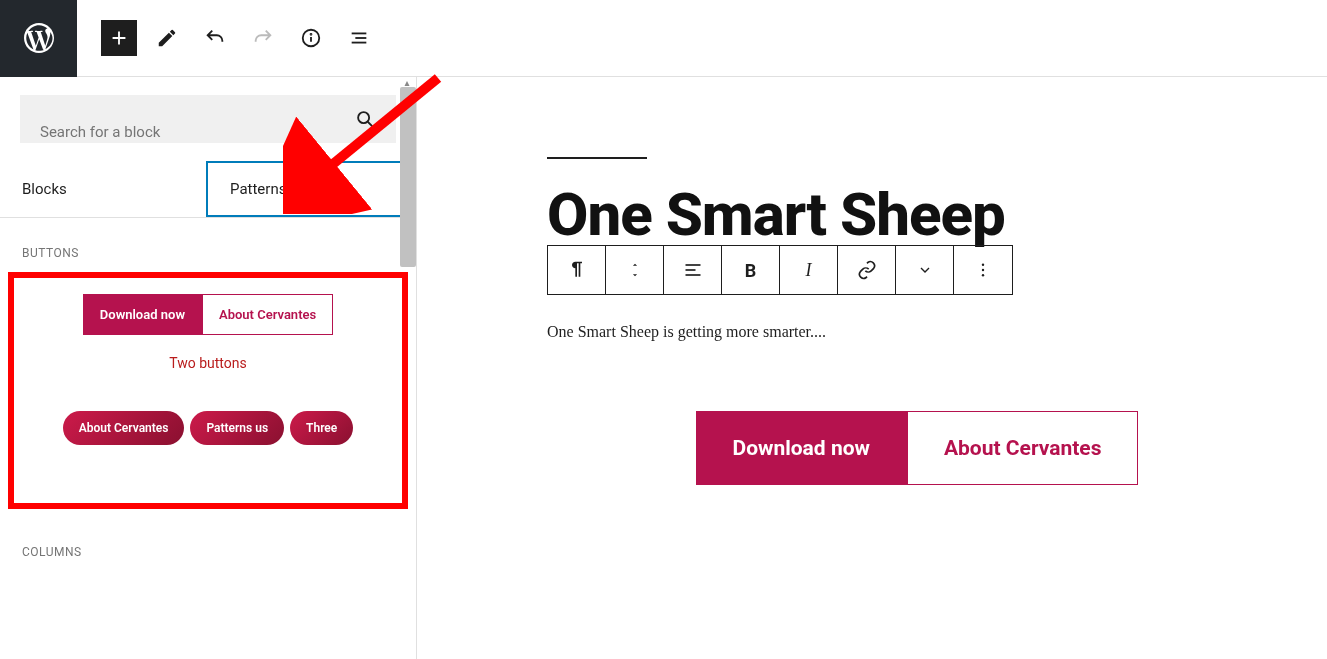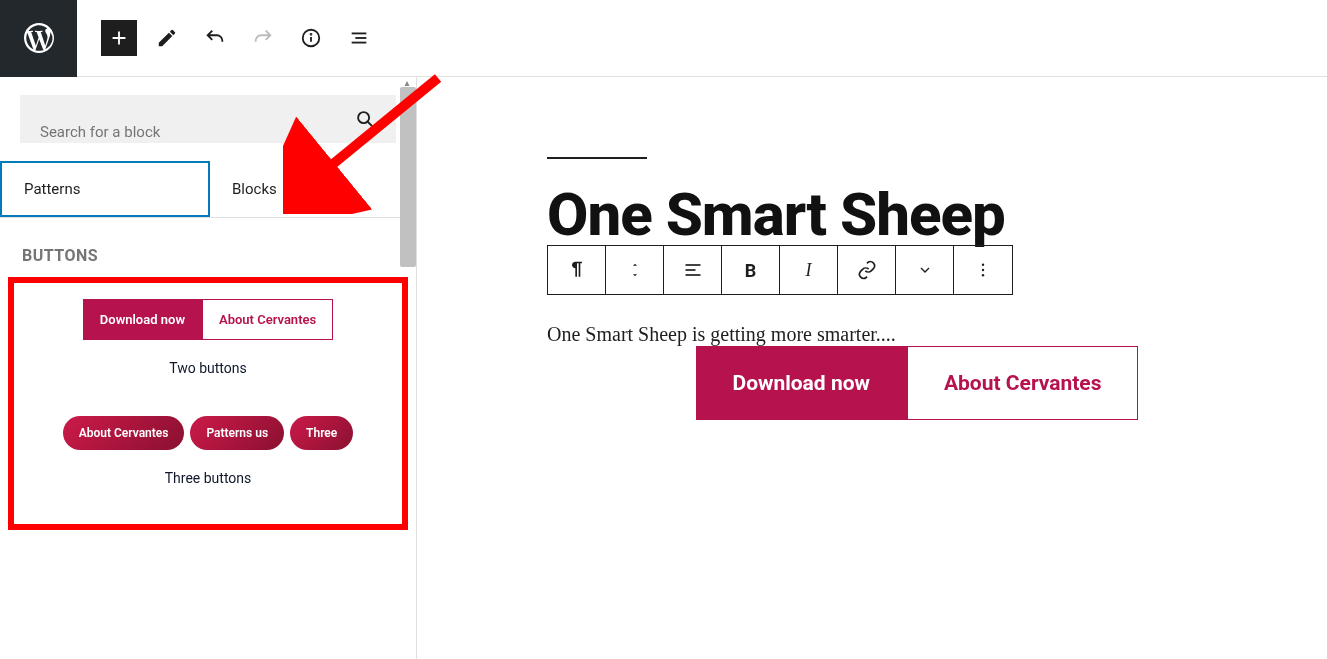--- a/index.html
+++ b/index.html
@@ -14,38 +14,38 @@
   .main { display: flex; height: calc(659px - 77px); }
   .sidebar { width: 417px; border-right: 1px solid #e0e0e0; position: relative; display:flex; flex-direction:column; }
   .scroll-arrow { position: absolute; top: 0; right: 0; width: 18px; text-align: center; color: #888; font-size: 10px; }
   .scrollbar { position: absolute; top: 10px; right: 0; width: 16px; height: 180px; background: #c1c1c1; border-radius: 2px; }
   .search-wrap { padding: 18px 20px 0 20px; }
   .search-box { background: #f0f0f0; height: 48px; display: flex; align-items: center; padding: 0 20px; justify-content: space-between; }
   .search-box span { color: #757575; font-size: 15px; margin-top: 25px; }
   .tabs { display: flex; border-bottom: 1px solid #e0e0e0; margin-top: 18px; }
   .tab { flex: 1; height: 56px; display: flex; align-items: center; padding-left: 22px; font-size: 15px; color: #1e1e1e; cursor: pointer; }
   .tab.active { border: 2px solid #007cba; }
-  .section-header { font-size: 16px; letter-spacing: 0.5px; color: #757575; text-transform: uppercase; padding: 28px 22px 12px 22px; font-weight: 700; }
+  .section-header { font-size: 12px; letter-spacing: 0.5px; color: #757575; text-transform: uppercase; padding: 28px 22px 12px 22px; font-weight: 400; }
   .highlight-box { border: 6px solid #ff0000; margin: 0 8px 8px 8px; padding: 16px 10px 20px 10px; }
   .pattern-card { text-align: center; padding-bottom: 18px; }
   .two-btn-row { display: flex; justify-content: center; gap: 0; margin-bottom: 20px; }
   .pbtn { font-size: 13px; font-weight: 600; padding: 12px 16px; }
   .pbtn.solid { background: #b5124e; color: #fff; border: 1px solid #b5124e; }
   .pbtn.outline { background: #fff; color: #b5124e; border: 1px solid #b5124e; }
-  .pattern-label { font-size: 14px; color: #0f172a; }
+  .pattern-label { font-size: 14px; color: #b91c1c; }
   .three-btn-row { display: flex; justify-content: center; gap: 6px; margin: 22px 0 20px 0; }
   .pill { background: linear-gradient(135deg, #cc1a4a, #8a1030); color: #fff; border-radius: 22px; padding: 10px 16px; font-size: 12px; font-weight: 600; }
   .canvas { flex: 1; padding: 80px 40px 0 130px; position: relative; }
   .divider { width: 100px; height: 2px; background: #1e1e1e; margin-bottom: 26px; }
   .page-title { font-size: 60px; font-weight: 800; letter-spacing: -1px; color: #111; line-height: 1; margin-bottom: 0; }
   .block-toolbar { display: inline-flex; border: 1px solid #1e1e1e; height: 50px; margin-bottom: 28px; }
   .tb-cell { width: 58px; display: flex; align-items: center; justify-content: center; border-right: 1px solid #1e1e1e; color: #1e1e1e; cursor: pointer; }
   .tb-cell:last-child { border-right: none; }
   .tb-cell.stack { flex-direction: column; gap: 0; }
-  .body-text { font-family: Georgia, serif; font-size: 20px; color: #1e1e1e; }
+  .body-text { font-family: Georgia, serif; font-size: 16px; color: #1e1e1e; margin-bottom: 70px; }
   .cta-row { display: flex; justify-content: center; gap: 0; }
   .cta { font-size: 21px; font-weight: 700; padding: 24px 36px; }
   .cta.solid { background: #b5124e; color: #fff; border: 1px solid #b5124e; }
   .cta.outline { background: #fff; color: #b5124e; border: 1px solid #b5124e; }
   .red-arrow { position: absolute; top: -3px; left: 283px; pointer-events: none; z-index: 50; }
 </style>
 </head>
 <body>
 
 <div class="top-bar">
@@ -101,45 +101,45 @@
       <div class="search-box">
         <span>Search for a block</span>
         <svg width="22" height="22" viewBox="0 0 24 24" fill="none" stroke="#1e1e1e" stroke-width="2">
             <circle cx="10.5" cy="10.5" r="6"></circle>
             <line x1="15" y1="15" x2="20" y2="20"></line>
           </svg>
       </div>
     </div>
 
     <div class="tabs">
+      <div class="tab">Blocks</div>
       <div class="tab active">Patterns</div>
-      <div class="tab">Blocks</div>
     </div>
 
     <div class="section-header">BUTTONS</div>
 
     <div class="highlight-box">
       <div class="pattern-card">
         <div class="two-btn-row">
           <div class="pbtn solid">Download now</div>
           <div class="pbtn outline">About Cervantes</div>
         </div>
         <div class="pattern-label">Two buttons</div>
       </div>
 
       <div class="pattern-card">
         <div class="three-btn-row">
           <div class="pill">About Cervantes</div>
           <div class="pill">Patterns us</div>
           <div class="pill">Three</div>
         </div>
-        <div class="pattern-label">Three buttons</div>
-      </div>
-    </div>
-
+      </div>
+    </div>
+
+    <div class="section-header">COLUMNS</div>
 
     <svg class="red-arrow" width="160" height="140" viewBox="0 0 160 140">
       <defs>
           <marker id="ah" markerWidth="12" markerHeight="12" refX="3" refY="6" orient="auto">
             <path d="M0,0 L12,6 L0,12 z" fill="#ff0000"></path>
           </marker>
         </defs>
       <line x1="155" y1="4" x2="28" y2="108" stroke="#ff0000" stroke-width="10" marker-end="url(#ah)"></line>
     </svg>
   </div>

